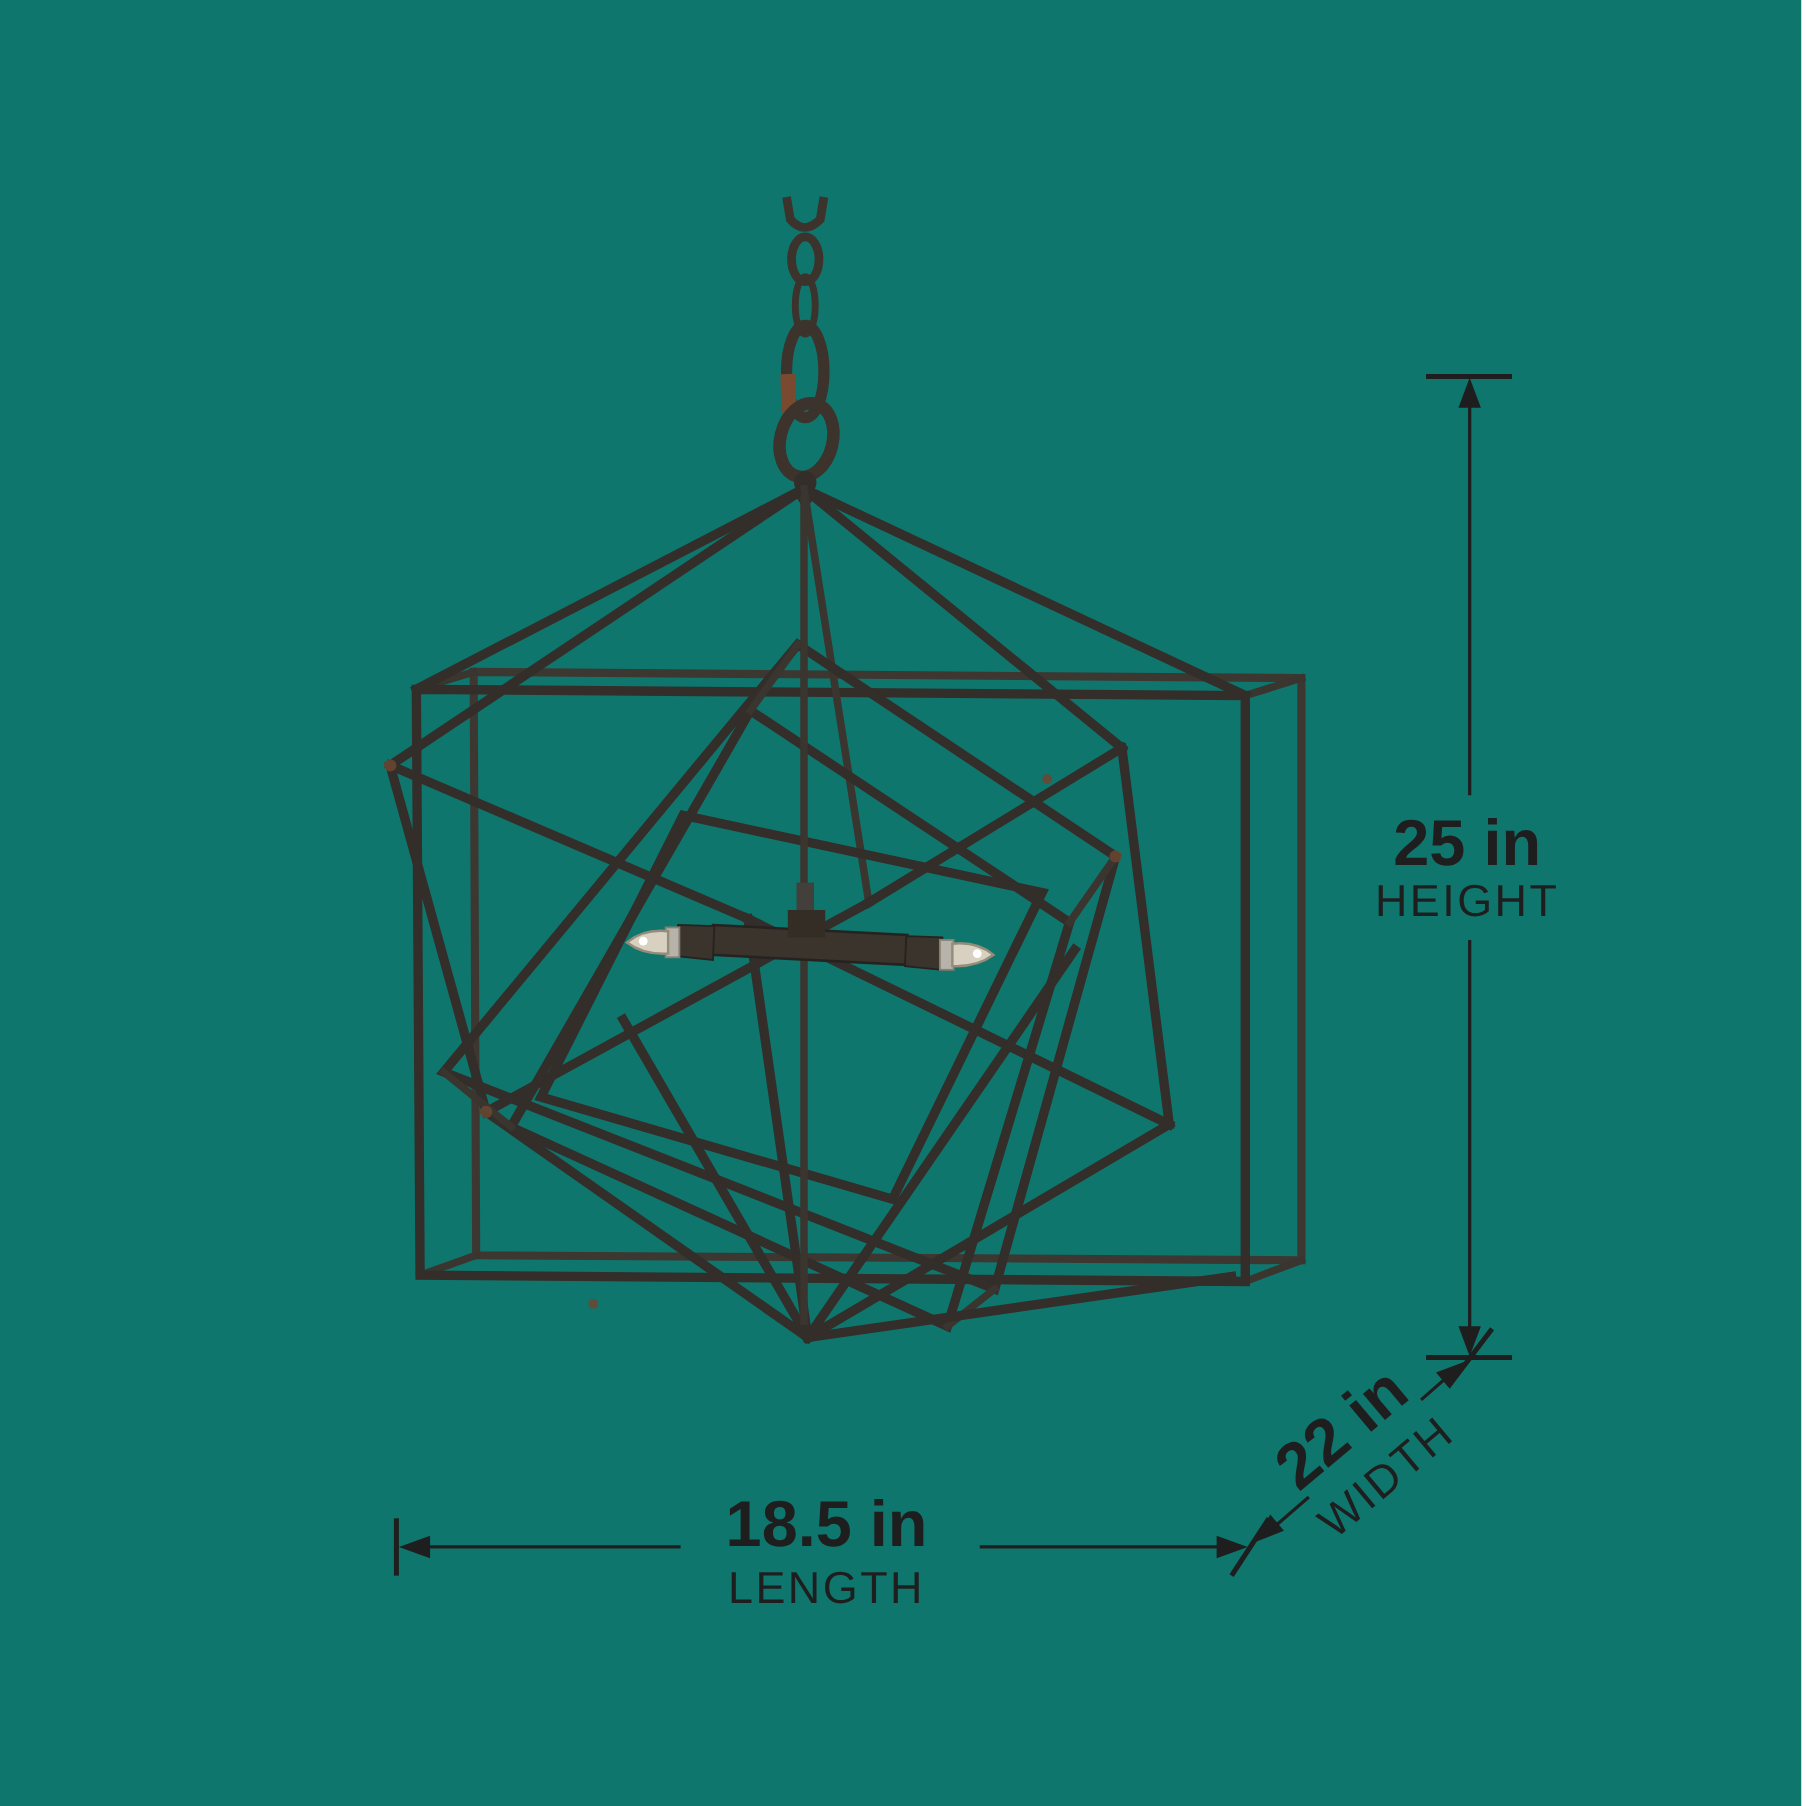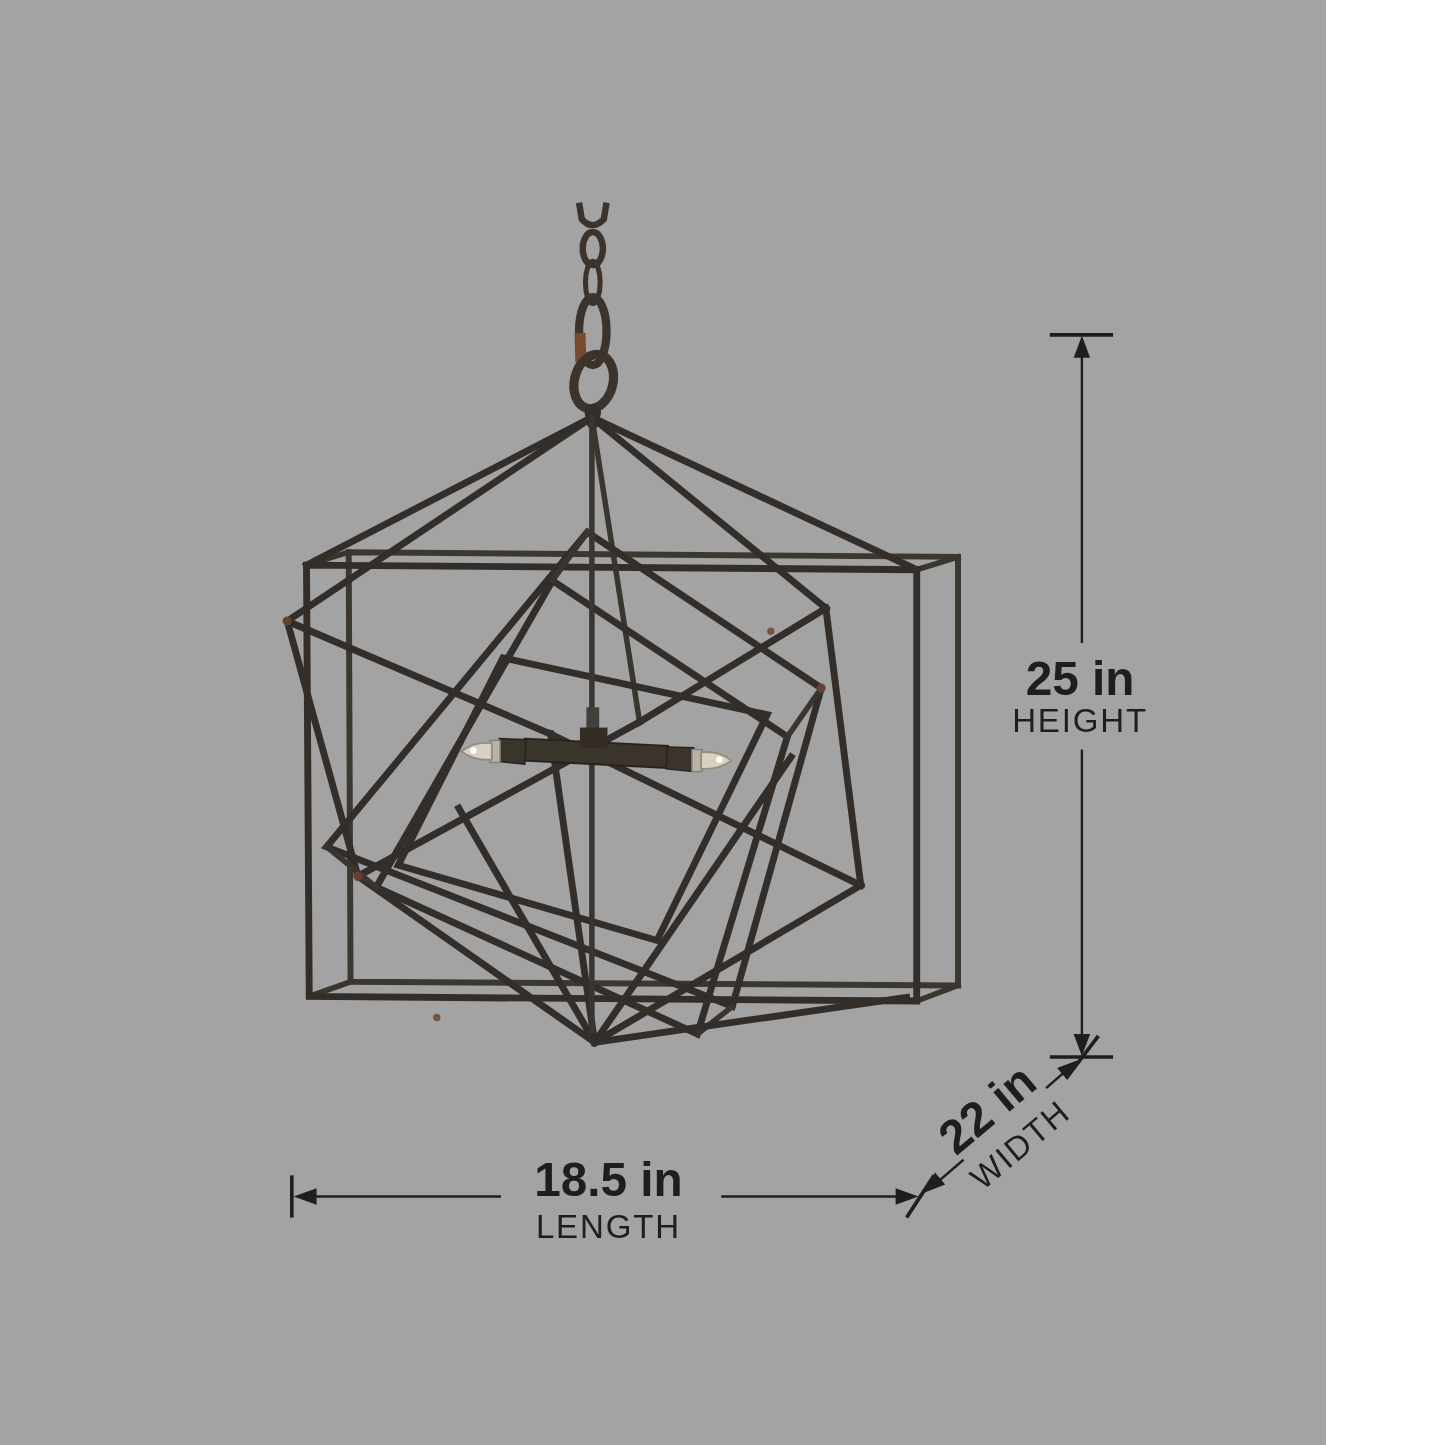--- a/index.html
+++ b/index.html
@@ -1,20 +1,20 @@
 <!DOCTYPE html>
 <html><head>
 <meta charset="utf-8">
 <style>
   html, body { margin: 0; padding: 0; background: #ffffff; }
   .stage {
     position: relative;
-    width: 1326px;
+    width: 1441px;
     height: 1445px;
-    background: #a3a3a3;
+    background: #0f766e;
     font-family: "Liberation Sans", sans-serif;
     overflow: hidden;
   }
   .stage svg { position: absolute; left: 0; top: 0; width: 100%; height: 100%; }
 
   .rod        { stroke: #332e29; stroke-width: 7.5; fill: none; stroke-linecap: square; }
   .rod-thin   { stroke: #3a352f; stroke-width: 6;   fill: none; stroke-linecap: square; }
   .rod-back   { stroke: #3d3731; stroke-width: 6.5; fill: none; stroke-linecap: square; }
   .chain-link { stroke: #3b332c; fill: none; }
   .dim-line   { stroke: #1e1e1e; stroke-width: 2.6; fill: none; }

